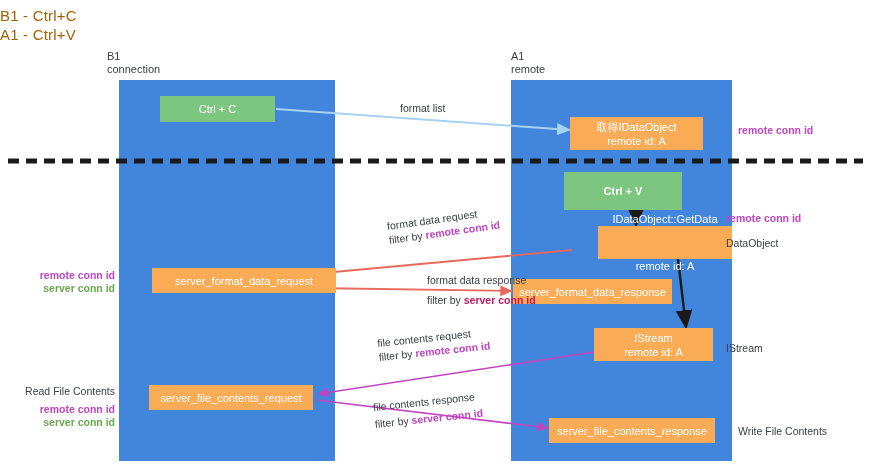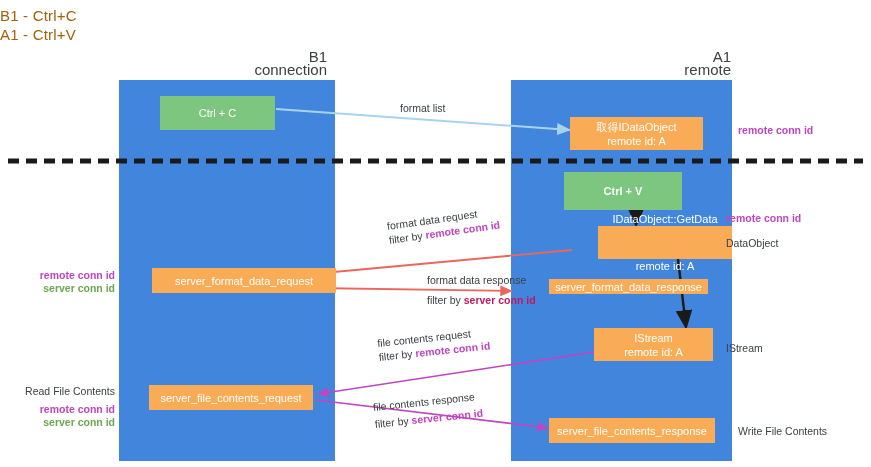--- a/index.html
+++ b/index.html
@@ -36,22 +36,22 @@
     text-align: left;
     font-size: 15px;
     color: #a16207;
     line-height: 19px;
     letter-spacing: .2px;
   }
 
   
   .col-head {
     position: absolute;
-    text-align: right;
-    font-size: 15px;
+    text-align: left;
+    font-size: 11px;
     color: #3c4043;
     line-height: 13px;
     width: 220px;
   }
 
   
   .lane {
     position: absolute;
     background: #4285dd;
   }
@@ -150,21 +150,21 @@
 
     <line x1="312" y1="288" x2="512" y2="291" stroke="#e8685c" stroke-width="1.8" marker-end="url(#ah-red)"></line>
 
     <line x1="678" y1="259" x2="686" y2="327" stroke="#1a1a1a" stroke-width="2.4" marker-end="url(#ah-blk)"></line>
 
     <line x1="594" y1="352" x2="318" y2="394" stroke="#c145c1" stroke-width="1.6" marker-end="url(#ah-mag)"></line>
 
     <line x1="316" y1="400" x2="548" y2="428" stroke="#c145c1" stroke-width="1.6" marker-end="url(#ah-mag)"></line>
   </svg>
 
-  <div class="node green" style="left:160px; top:96px; width:115px; height:34px;">
+  <div class="node green" style="left:160px; top:96px; width:115px; height:26px;">
     <span>Ctrl + C</span>
   </div>
 
   <div class="node orange" style="left:570px; top:117px; width:133px; height:33px;justify-content:center;">
     <span>取得IDataObject</span>
     <span class="l2">remote id: A</span>
   </div>
 
   <div class="node green" style="left:564px; top:172px; width:118px; height:38px;font-weight:bold;">
     <span>Ctrl + V</span>
@@ -172,21 +172,21 @@
 
   <div class="node orange" style="left:598px; top:226px; width:134px; height:33px;gap:33px;">
     <span>IDataObject::GetData</span>
     <span class="l2">remote id: A</span>
   </div>
 
   <div class="node orange" style="left:152px; top:268px; width:184px; height:25px;">
     <span>server_format_data_request</span>
   </div>
 
-  <div class="node orange" style="left:513px; top:279px; width:159px; height:15px;margin-left:36px;">
+  <div class="node orange" style="left:513px; top:279px; width:159px; height:25px;">
     <span>server_format_data_response</span>
   </div>
 
   <div class="node orange" style="left:594px; top:328px; width:119px; height:33px;">
     <span>IStream</span>
     <span class="l2">remote id: A</span>
   </div>
 
   <div class="node orange" style="left:549px; top:418px; width:166px; height:25px;">
     <span>server_file_contents_response</span>

